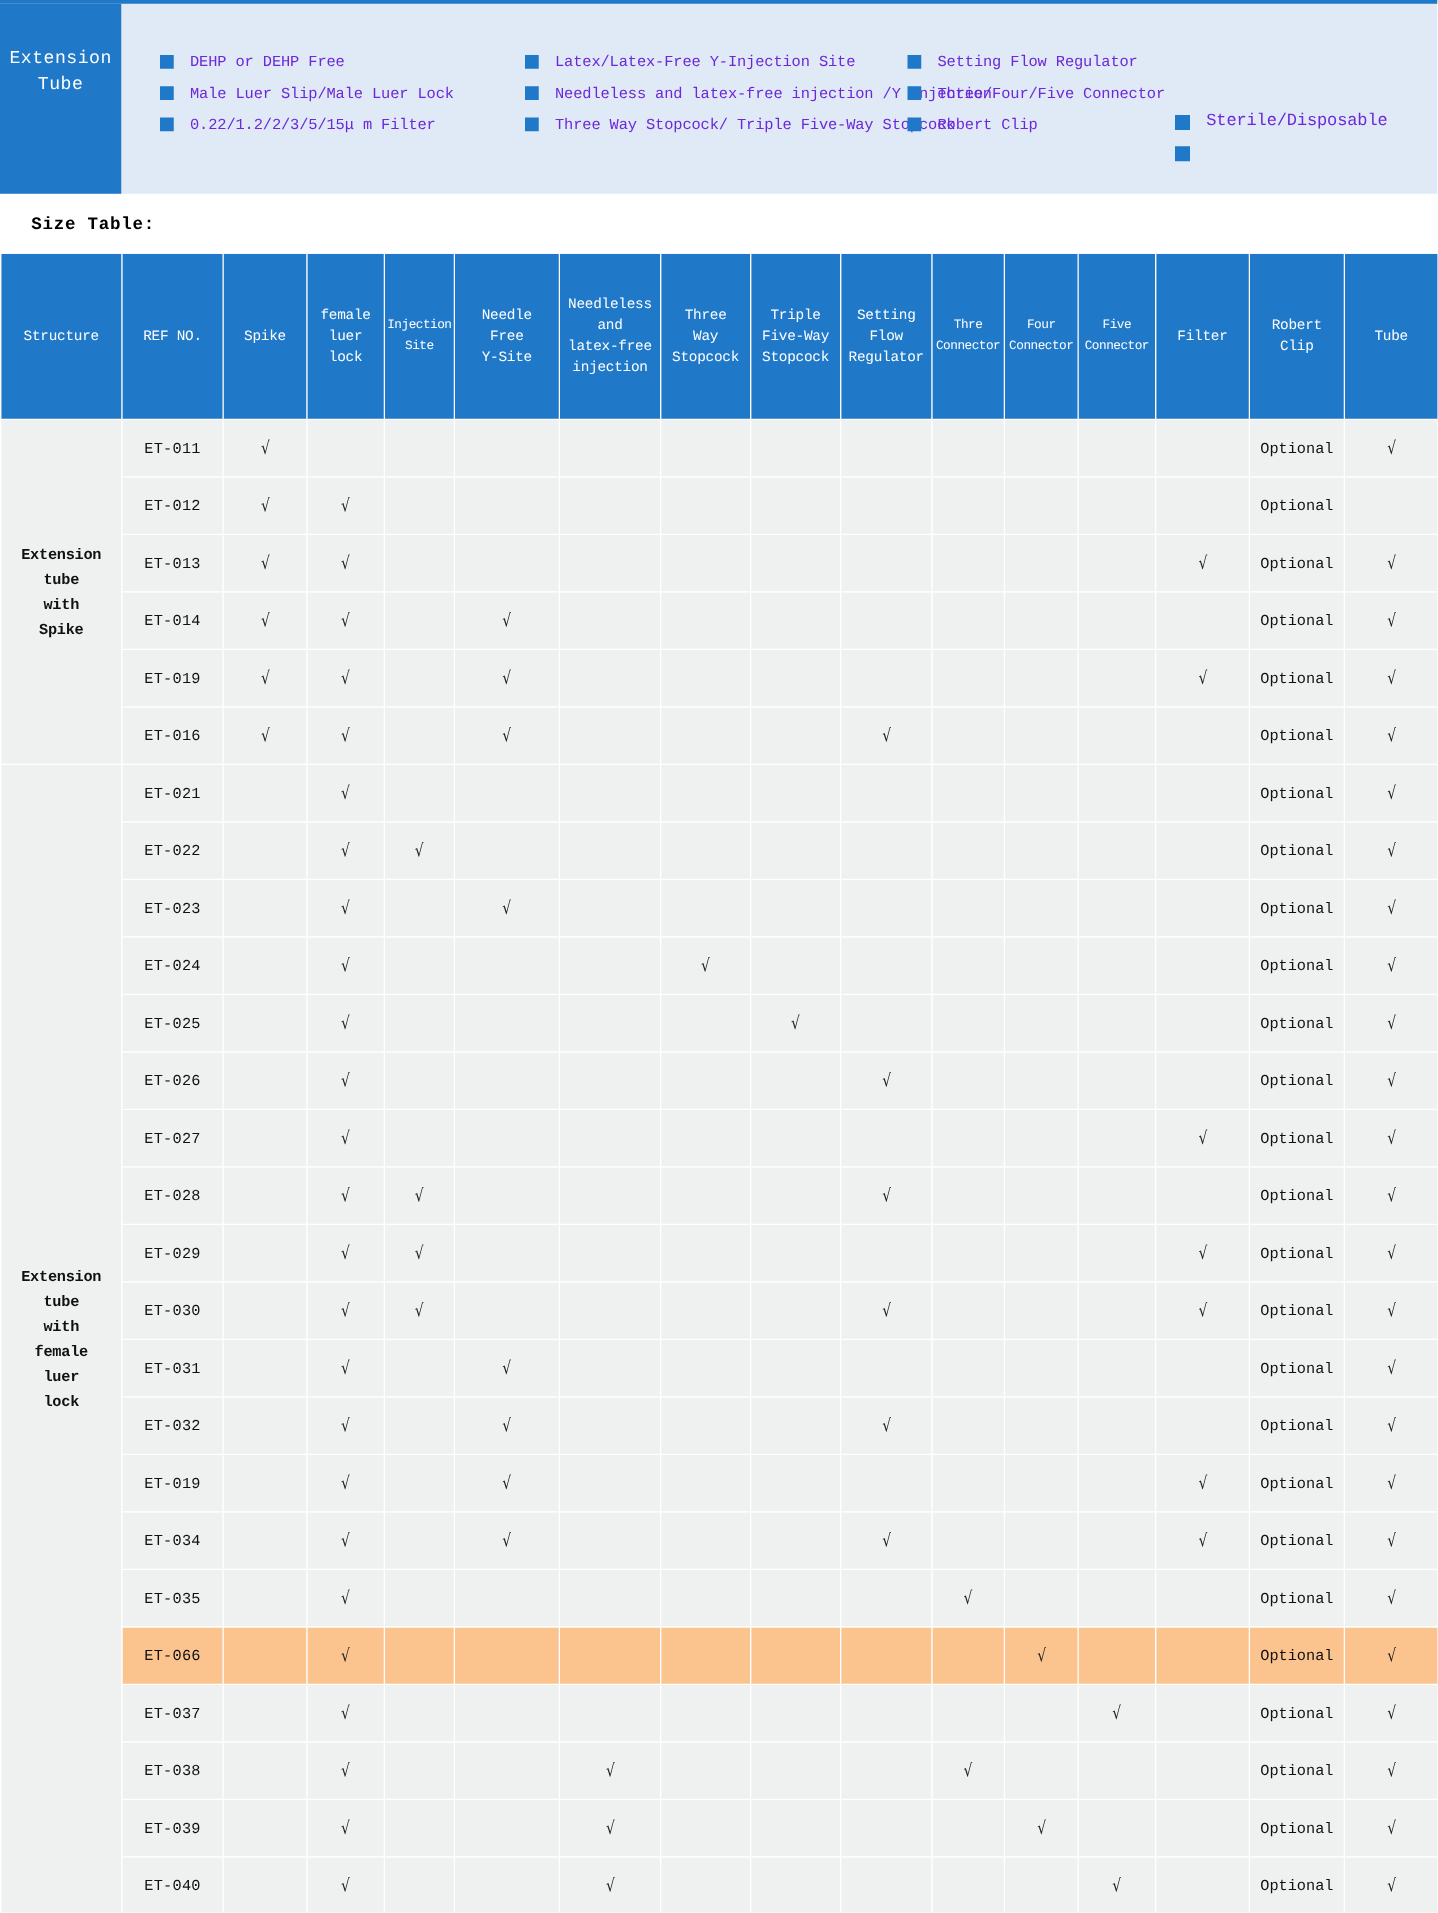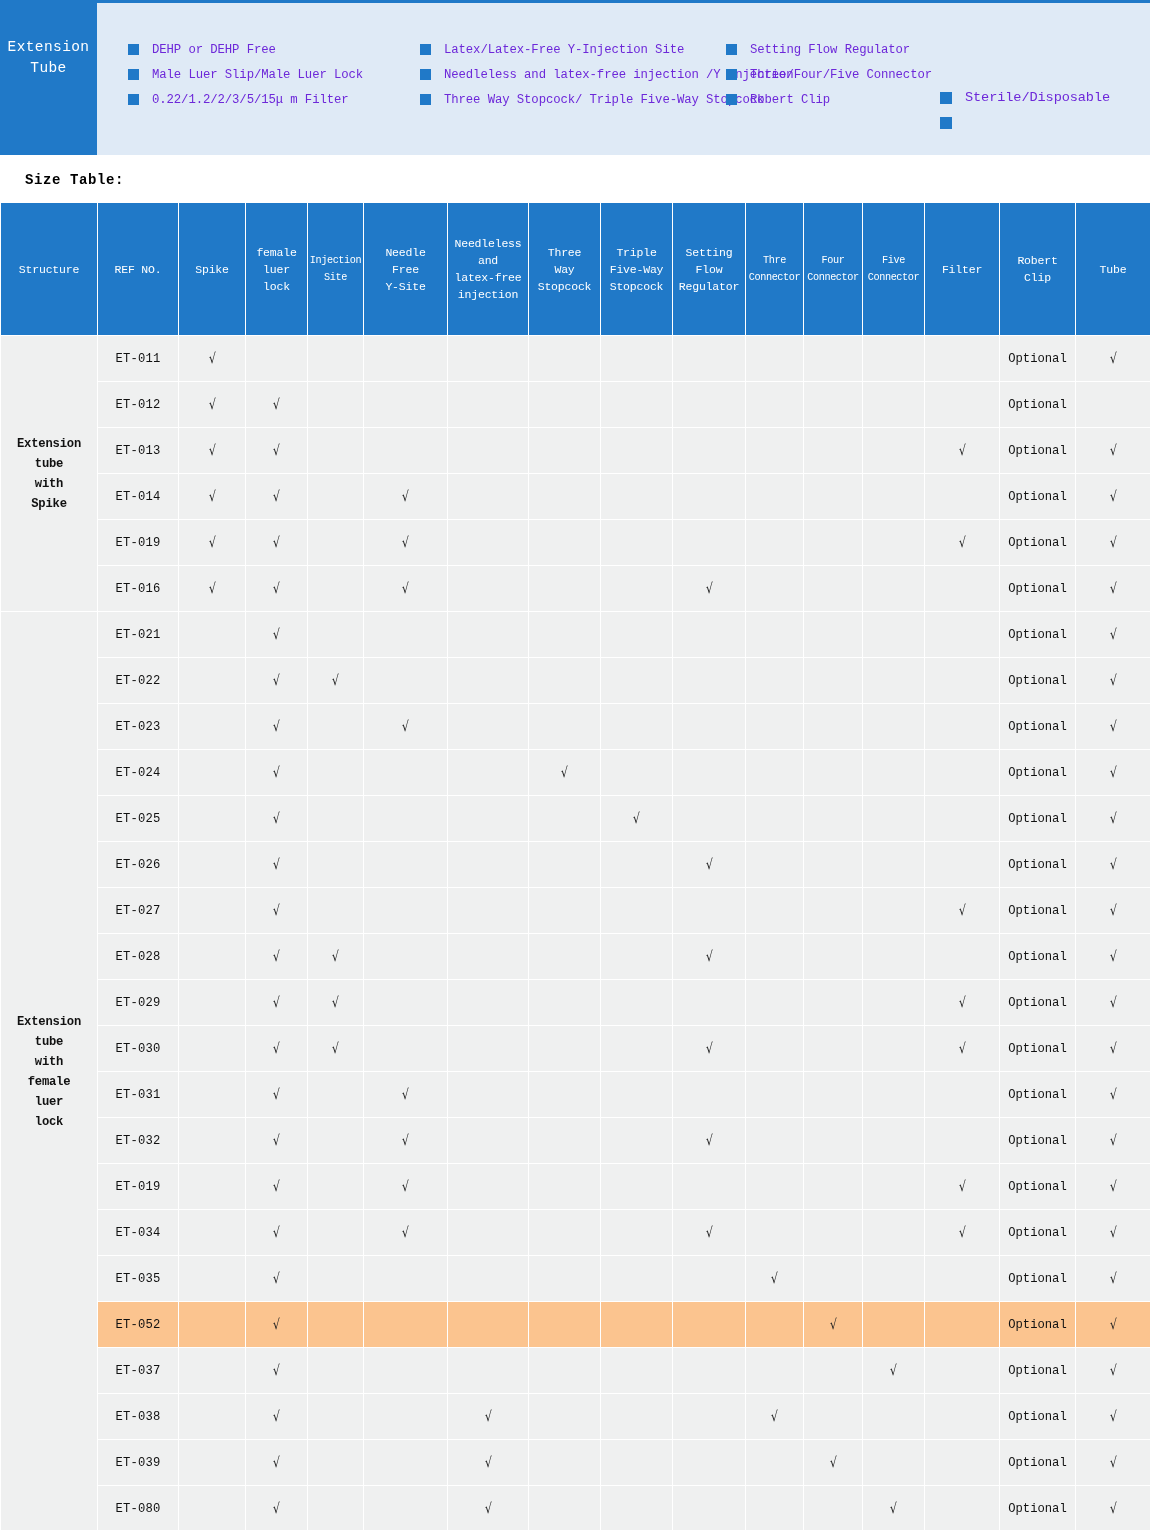--- a/index.html
+++ b/index.html
@@ -605,21 +605,21 @@
           <td class="mark"></td>
           <td class="mark"></td>
           <td class="mark"><span class="chk">√</span></td>
           <td class="mark"></td>
           <td class="mark"></td>
           <td class="mark"></td>
           <td class="optional-cell">Optional</td>
           <td class="mark"><span class="chk">√</span></td>
         </tr>
         <tr class="highlight">
-          <td class="ref-cell">ET-052</td>
+          <td class="ref-cell">ET-066</td>
           <td class="mark"></td>
           <td class="mark"><span class="chk">√</span></td>
           <td class="mark"></td>
           <td class="mark"></td>
           <td class="mark"></td>
           <td class="mark"></td>
           <td class="mark"></td>
           <td class="mark"></td>
           <td class="mark"></td>
           <td class="mark"><span class="chk">√</span></td>
@@ -673,21 +673,21 @@
           <td class="mark"></td>
           <td class="mark"></td>
           <td class="mark"></td>
           <td class="mark"><span class="chk">√</span></td>
           <td class="mark"></td>
           <td class="mark"></td>
           <td class="optional-cell">Optional</td>
           <td class="mark"><span class="chk">√</span></td>
         </tr>
         <tr>
-          <td class="ref-cell">ET-080</td>
+          <td class="ref-cell">ET-040</td>
           <td class="mark"></td>
           <td class="mark"><span class="chk">√</span></td>
           <td class="mark"></td>
           <td class="mark"></td>
           <td class="mark"><span class="chk">√</span></td>
           <td class="mark"></td>
           <td class="mark"></td>
           <td class="mark"></td>
           <td class="mark"></td>
           <td class="mark"></td>

